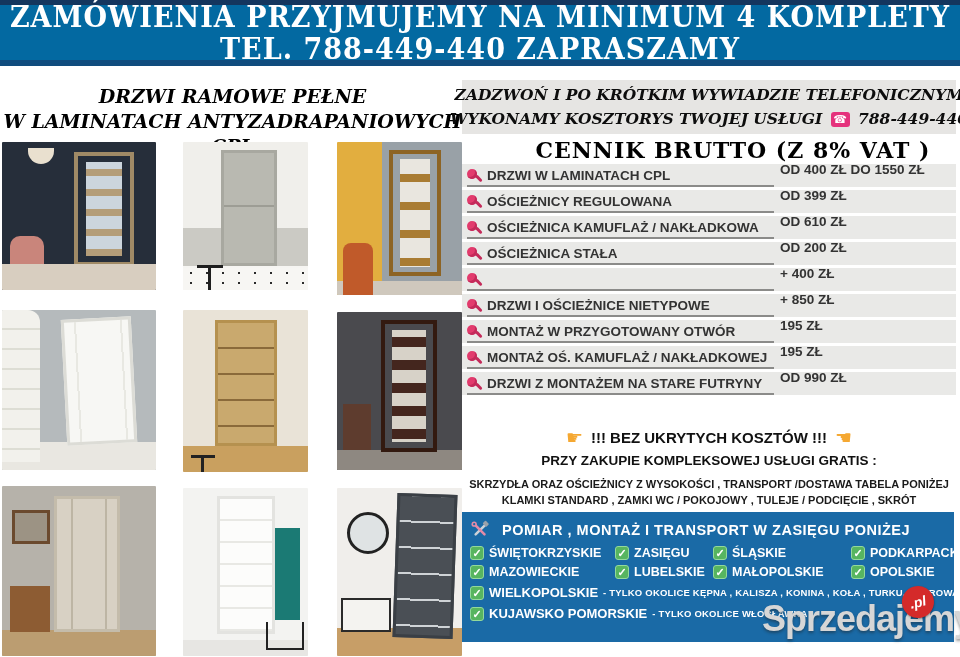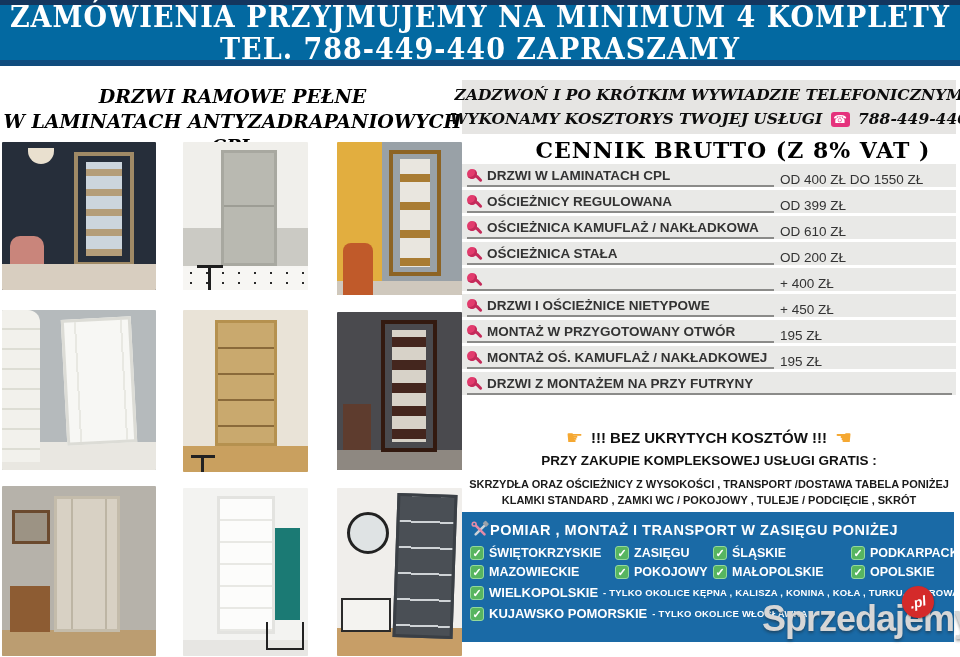--- a/index.html
+++ b/index.html
@@ -113,40 +113,40 @@
   .cennik{position:absolute;left:462px;top:137px;width:494px;text-align:center;
           font-family:"DejaVu Serif",serif;font-weight:bold;color:#000;font-size:22px;letter-spacing:1px;margin-left:24px;}
 
   .prices{position:absolute;left:462px;top:164px;width:494px;}
   .prow{height:23px;margin-bottom:3px;background:#e9e9e7;display:flex;align-items:flex-end;
         padding:0 4px 0 5px;}
   .plabel-wrap{flex:1;display:flex;align-items:flex-end;gap:5px;border-bottom:2px solid #8b8b89;
                padding-bottom:2px;min-width:0;}
   .plabel{font-weight:bold;color:#333;font-size:13.5px;line-height:15px;white-space:nowrap;
           overflow:hidden;}
-  .pprice{width:172px;display:flex;align-items:flex-end;padding-bottom:0;font-weight:normal;
+  .pprice{width:172px;display:flex;align-items:flex-end;padding-bottom:10px;font-weight:bold;
           color:#333;font-size:13.5px;line-height:15px;white-space:nowrap;padding-left:6px;}
   .pin{position:relative;width:15px;height:15px;display:inline-block;flex:0 0 15px;}
   .pin::before{content:"";position:absolute;left:0;top:1px;width:10px;height:10px;border-radius:50%;
                background:#e23b6d;box-shadow:inset -2px -2px 0 #c42a5a;}
   .pin::after{content:"";position:absolute;left:8px;top:9px;width:8px;height:2.5px;background:#c42a5a;
               transform:rotate(45deg);border-radius:2px;}
 
   .hands-line{position:absolute;left:462px;top:428px;width:494px;text-align:center;
               font-weight:bold;color:#111;font-size:15px;display:flex;justify-content:center;
               align-items:center;gap:8px;}
   .hand{font-family:"DejaVu Sans",sans-serif;color:#f5a832;font-size:19px;line-height:19px;}
   .gratis-title{position:absolute;left:462px;top:453px;width:494px;text-align:center;
                 font-weight:bold;color:#111;font-size:13.5px;}
   .gratis-text{position:absolute;left:462px;top:476px;width:494px;text-align:center;
                font-weight:bold;color:#1a1a1a;font-size:11px;line-height:16px;}
 
   .coverage{position:absolute;left:462px;top:512px;width:492px;height:130px;background:#1a6aa6;
             box-sizing:border-box;padding:5px 8px 0 8px;color:#fff;}
-  .cov-title{display:flex;align-items:center;gap:0;font-weight:bold;font-size:14.5px;
+  .cov-title{display:flex;align-items:center;gap:12px;font-weight:bold;font-size:14.5px;
              letter-spacing:.5px;height:26px;white-space:nowrap;}
   .regions-grid{display:grid;grid-template-columns:145px 98px 138px 1fr;row-gap:5px;margin-top:3px;}
   .region{display:flex;align-items:center;gap:5px;font-weight:bold;font-size:12.5px;white-space:nowrap;}
   .cb{flex:0 0 14px;width:14px;height:14px;background:#57b560;border:1px solid #93d99b;
       border-radius:3px;color:#fff;font-size:11px;line-height:13px;text-align:center;
       font-weight:bold;box-sizing:border-box;}
   .wide-region{display:flex;align-items:center;gap:5px;margin-top:6px;font-weight:bold;
                font-size:13px;white-space:nowrap;}
   .wide-region .note{font-size:9.5px;letter-spacing:.2px;}
 
@@ -268,41 +268,42 @@
       <span class="plabel-wrap">
           <span class="pin"></span>
         </span>
       <span class="pprice">+ 400 ZŁ</span>
     </div>
     <div class="prow">
       <span class="plabel-wrap">
           <span class="pin"></span>
           <span class="plabel">DRZWI I OŚCIEŻNICE NIETYPOWE</span>
         </span>
-      <span class="pprice">+ 450 ZŁ</span>
+      <span class="pprice">+ 850 ZŁ</span>
     </div>
     <div class="prow">
       <span class="plabel-wrap">
           <span class="pin"></span>
           <span class="plabel">MONTAŻ W PRZYGOTOWANY OTWÓR</span>
         </span>
       <span class="pprice">195 ZŁ</span>
     </div>
     <div class="prow">
       <span class="plabel-wrap">
           <span class="pin"></span>
           <span class="plabel">MONTAŻ OŚ. KAMUFLAŻ / NAKŁADKOWEJ</span>
         </span>
       <span class="pprice">195 ZŁ</span>
     </div>
     <div class="prow">
       <span class="plabel-wrap">
           <span class="pin"></span>
-          <span class="plabel">DRZWI Z MONTAŻEM NA PRZY FUTRYNY</span>
-        </span>
+          <span class="plabel">DRZWI Z MONTAŻEM NA STARE FUTRYNY</span>
+        </span>
+      <span class="pprice">OD 990 ZŁ</span>
     </div>
   </div>
 
   <div class="hands-line">
     <span class="hand">☛</span>
     <span>!!! BEZ UKRYTYCH KOSZTÓW !!!</span>
     <span class="hand">☚</span>
   </div>
 
   <div class="gratis-title">PRZY ZAKUPIE KOMPLEKSOWEJ USŁUGI GRATIS :</div>
@@ -338,21 +339,21 @@
       <div class="region">
           <span class="cb">✓</span>
           <span>PODKARPACKIE</span>
         </div>
       <div class="region">
           <span class="cb">✓</span>
           <span>MAZOWIECKIE</span>
         </div>
       <div class="region">
           <span class="cb">✓</span>
-          <span>POKOJOWY</span>
+          <span>LUBELSKIE</span>
         </div>
       <div class="region">
           <span class="cb">✓</span>
           <span>MAŁOPOLSKIE</span>
         </div>
       <div class="region">
           <span class="cb">✓</span>
           <span>OPOLSKIE</span>
         </div>
     </div>

